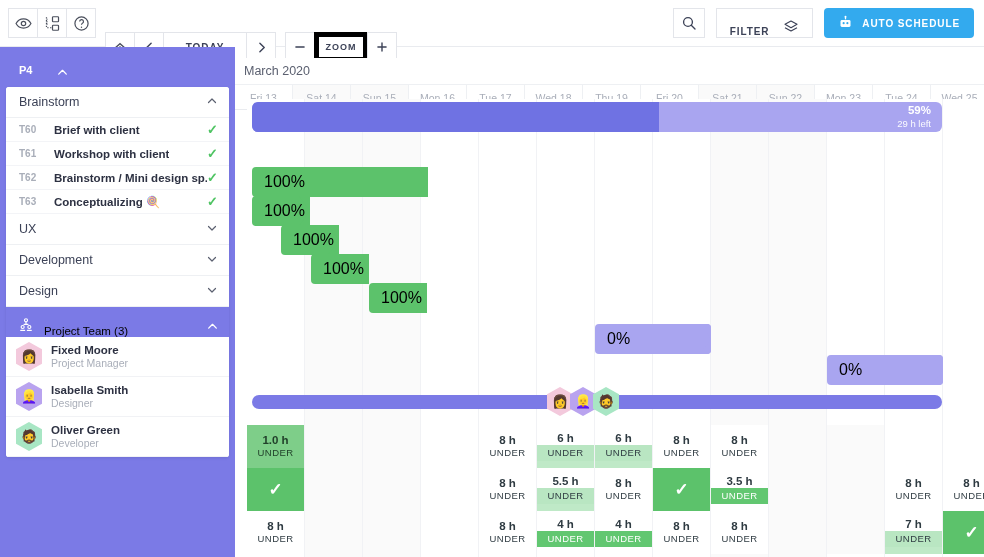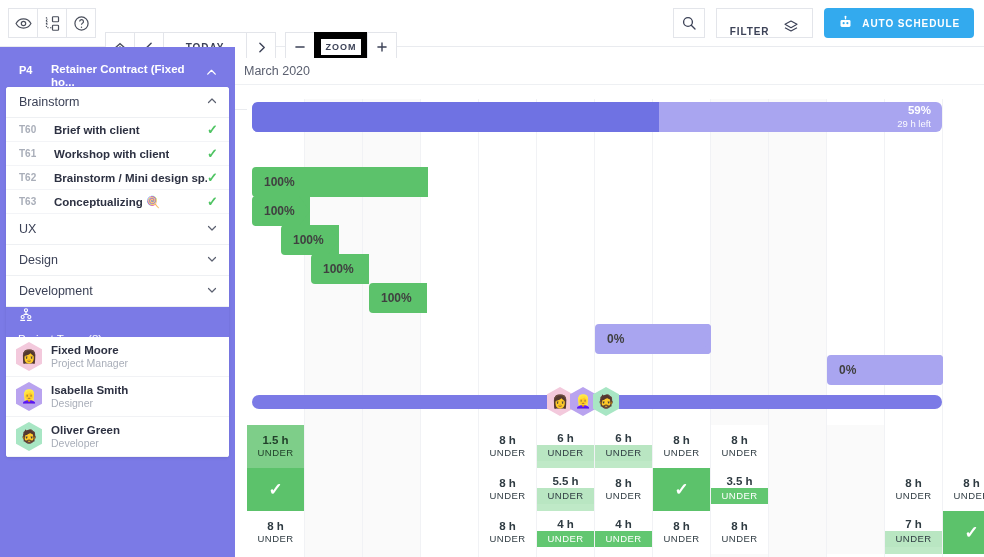--- a/index.html
+++ b/index.html
@@ -27,21 +27,21 @@
   .ibtn svg{ display:block; }
   .grp{ display:flex; align-items:center; margin-left:10px;margin-top:48px; }
   .grp .ibtn{ margin-right:-1px; }
   .today-btn{
     height:30px; min-width:84px; border:1px solid #e3e5ea; background:#fff;
     display:flex; align-items:center; justify-content:center;
     font-size:10px; font-weight:bold; letter-spacing:.9px; color:#3c4257;
     cursor:pointer; margin-right:-1px;
   }
   .zoom-lbl{
-    height:30px; min-width:54px; border:7px solid #000000; background:#fff;
+    height:30px; min-width:54px; border:5px solid #000000; background:#fff;
     display:flex; align-items:center; justify-content:center;
     font-size:9px; font-weight:bold; letter-spacing:1px; color:#3c4257;
     margin-right:-1px;
   }
   .filter-btn{
     height:30px; padding:0 13px; border:1px solid #e3e5ea; background:#fff;
     display:flex; align-items:flex-end; gap:14px; cursor:pointer;
     font-size:10px; font-weight:bold; letter-spacing:.9px; color:#3c4257;
   }
   .search-btn{ width:32px; height:30px; border:1px solid #e3e5ea; background:#fff;
@@ -76,21 +76,21 @@
     background:#fff; overflow:hidden;margin-left:12px;
   }
   .cols{ position:absolute; inset:0; display:flex; }
   .col{ width:58px; flex:0 0 58px; height:100%; border-right:1px solid #f1f2f5; }
   .col.we{ background:#fafafa; }
 
   
   .bar{ position:absolute; height:30px; border-radius:4px; }
   .bar .lbl{
     position:absolute; left:12px; top:0; height:30px; display:flex; align-items:center;
-    font-size:12px; font-weight:bold; color:#404040; white-space:nowrap;
+    font-size:16px; font-weight:normal; color:#000000; white-space:nowrap;
   }
   .bar.green{ background:#5cc26b; }
   .bar.green::after{
     content:""; position:absolute; right:-0px; top:0; width:0;height:0;
   }
   .notch{
     position:absolute; right:0; top:0; width:11px; height:30px;
     background:inherit;
     clip-path:polygon(0 0, 100% 0, 100% 100%, 0 100%, 100% 50%);
   }
@@ -180,22 +180,22 @@
   .grp-row .car{ margin-left:auto; color:#5b6070; }
   .task{
     height:24px; display:flex; align-items:center; padding:0 11px 0 13px;
     background:#fff; border-bottom:1px solid #f3f4f7;
   }
   .task .tid{ font-size:10px; color:#a9aeb9; width:35px; flex:0 0 35px; font-weight:bold;}
   .task .tn{ font-size:11.5px; color:#2d3142; font-weight:bold; white-space:nowrap; overflow:hidden;}
   .task .tick{ margin-left:auto; color:#4fc463; font-size:13px; font-weight:bold;}
 
   .team-hd{
-    height:30px; background:#7b7ae6; color:#ffffff;
-    display:flex; align-items:flex-start; padding:0 10px 0 12px;flex-direction:column;
+    height:30px; background:#7b7ae6; color:#000000;
+    display:flex; align-items:flex-end; padding:0 10px 0 12px;
   }
   .team-hd .mi{ width:26px; flex:0 0 26px; }
   .team-hd .mt{ font-size:11.5px; }
   .team-hd .car{ margin-left:auto; }
   .member{
     height:40px; display:flex; align-items:center; padding:0 11px 0 10px;
     background:#fff; border-bottom:1px solid #f1f2f5;
   }
   .av{
     width:26px; height:29px; flex:0 0 26px; margin-right:9px;
@@ -298,20 +298,35 @@
               <circle cx="15" cy="13" r="1.7" fill="#33aaee"></circle>
           </svg>
         </span>
         <span>AUTO SCHEDULE</span>
       </div>
     </div>
   </div>
 
   <div class="tl-head">
     <div class="month">March 2020</div>
+    <div class="days" id="days-row">
+        <div class="day">Fri 13</div>
+        <div class="day we">Sat 14</div>
+        <div class="day we">Sun 15</div>
+        <div class="day">Mon 16</div>
+        <div class="day">Tue 17</div>
+        <div class="day">Wed 18</div>
+        <div class="day">Thu 19</div>
+        <div class="day">Fri 20</div>
+        <div class="day we">Sat 21</div>
+        <div class="day we">Sun 22</div>
+        <div class="day">Mon 23</div>
+        <div class="day">Tue 24</div>
+        <div class="day">Wed 25</div>
+      </div>
   </div>
 
   <div class="grid">
     <div class="cols" id="cols">
         <div class="col"></div>
         <div class="col we"></div>
         <div class="col we"></div>
         <div class="col"></div>
         <div class="col"></div>
         <div class="col"></div>
@@ -371,21 +386,21 @@
     <div class="teambar" style="left:5px; top:296px; width:690px;"></div>
     <div class="av-row" id="team-avs" style="left:303px; top:288px;">
         <div class="hexav" style="background: rgb(243, 201, 220);">👩</div>
         <div class="hexav" style="background: rgb(185, 163, 239);">👱‍♀️</div>
         <div class="hexav" style="background: rgb(168, 230, 196);">🧔</div>
       </div>
 
     <div class="wl" id="workload">
         <div class="wl-row" style="top: 326px;">
           <div class="wl-cell mid">
-            <span class="h">1.5 h</span>
+            <span class="h">1.0 h</span>
             <span class="u">UNDER</span>
           </div>
           <div class="wl-cell blank we"></div>
           <div class="wl-cell blank we"></div>
           <div class="wl-cell blank"></div>
           <div class="wl-cell">
             <span class="h">8 h</span>
             <span class="u">UNDER</span>
           </div>
           <div class="wl-cell pale">
@@ -488,24 +503,20 @@
             <span class="chk">✓</span>
           </div>
         </div>
       </div>
   </div>
 
   <div class="sidebar">
 
     <div class="proj">
       <div class="code">P4</div>
-      <div class="ttl">
-        <div class="t1">Retainer Contract (Fixed ho...</div>
-        <div class="t2">Client A</div>
-      </div>
       <div class="car">
         <svg width="13" height="13" viewBox="0 0 24 24" fill="none" stroke="#fff" stroke-width="2.4" stroke-linecap="round" stroke-linejoin="round">
             <path d="M5 15l7-7 7 7"></path>
           </svg>
       </div>
     </div>
 
     <div class="card">
 
 
@@ -543,29 +554,29 @@
 
       <div class="grp-row">
         <span>UX</span>
         <span class="car">
           <svg width="12" height="12" viewBox="0 0 24 24" fill="none" stroke="#5b6070" stroke-width="2.4" stroke-linecap="round" stroke-linejoin="round">
               <path d="M5 9l7 7 7-7"></path>
             </svg>
         </span>
       </div>
       <div class="grp-row">
-        <span>Design</span>
+        <span>Development</span>
         <span class="car">
           <svg width="12" height="12" viewBox="0 0 24 24" fill="none" stroke="#5b6070" stroke-width="2.4" stroke-linecap="round" stroke-linejoin="round">
               <path d="M5 9l7 7 7-7"></path>
             </svg>
         </span>
       </div>
       <div class="grp-row">
-        <span>Development</span>
+        <span>Design</span>
         <span class="car">
           <svg width="12" height="12" viewBox="0 0 24 24" fill="none" stroke="#5b6070" stroke-width="2.4" stroke-linecap="round" stroke-linejoin="round">
               <path d="M5 9l7 7 7-7"></path>
             </svg>
         </span>
       </div>
 
       <div class="team-hd">
         <div class="mi">
           <svg width="16" height="16" viewBox="0 0 24 24" fill="none" stroke="#fff" stroke-width="1.7" stroke-linecap="round" stroke-linejoin="round">

